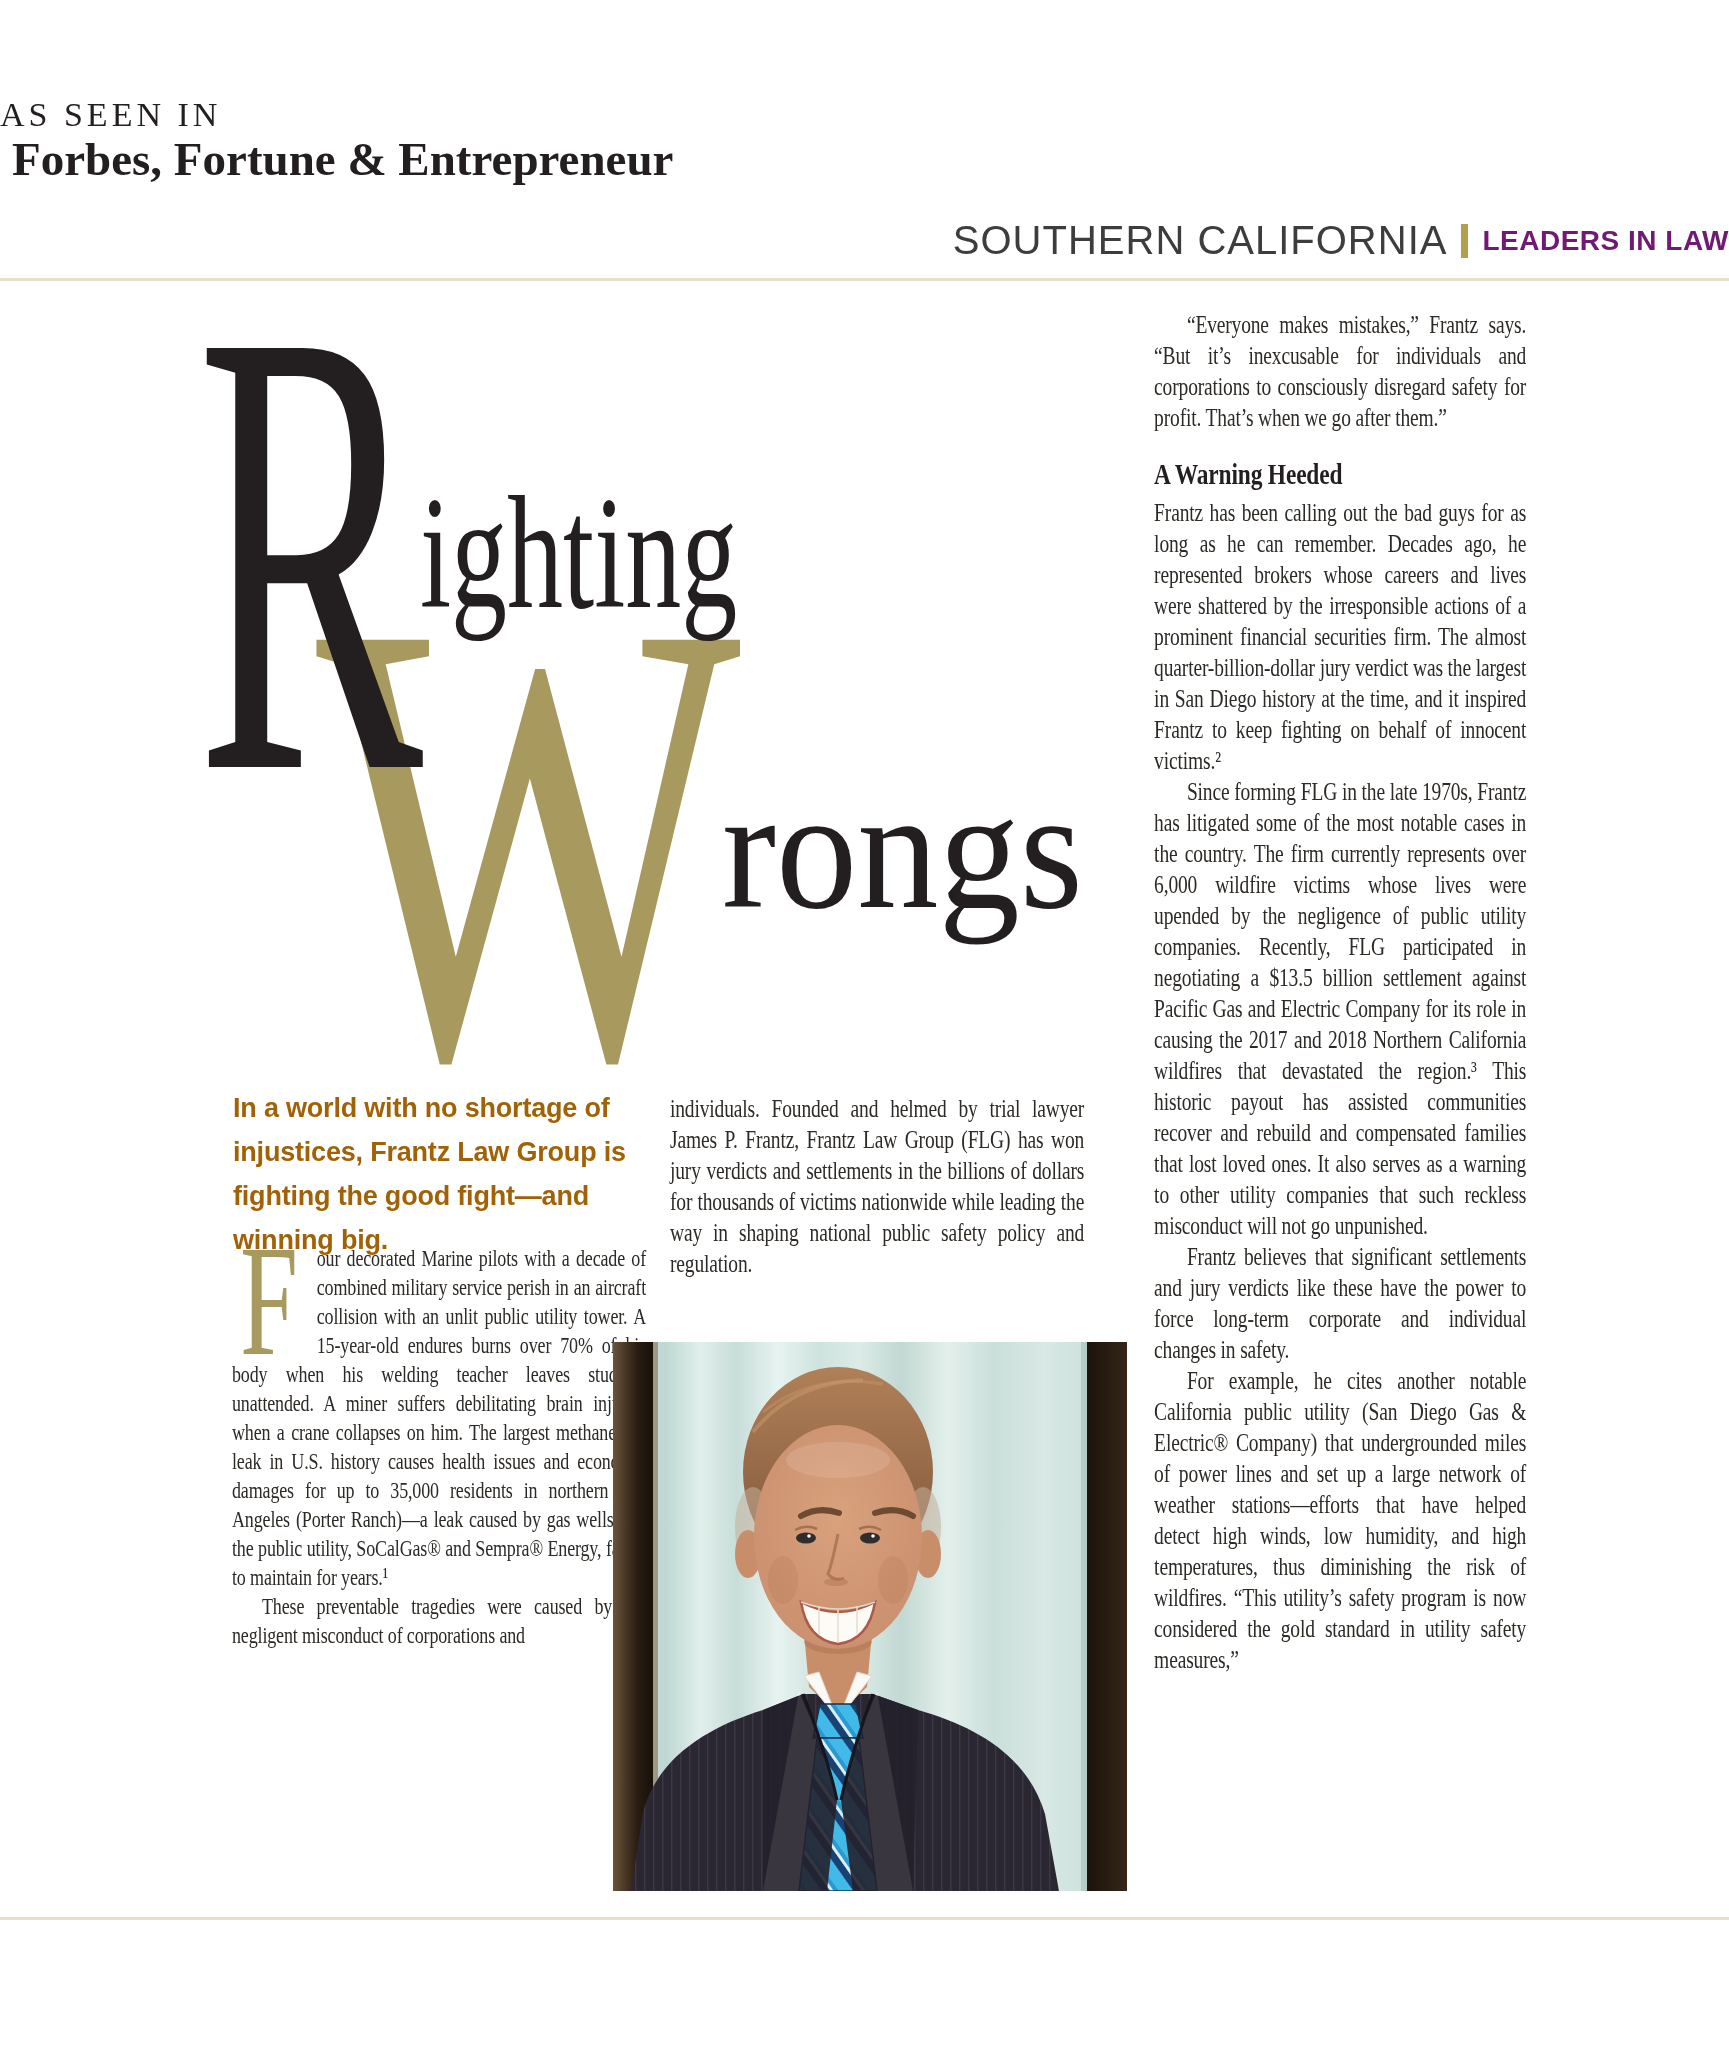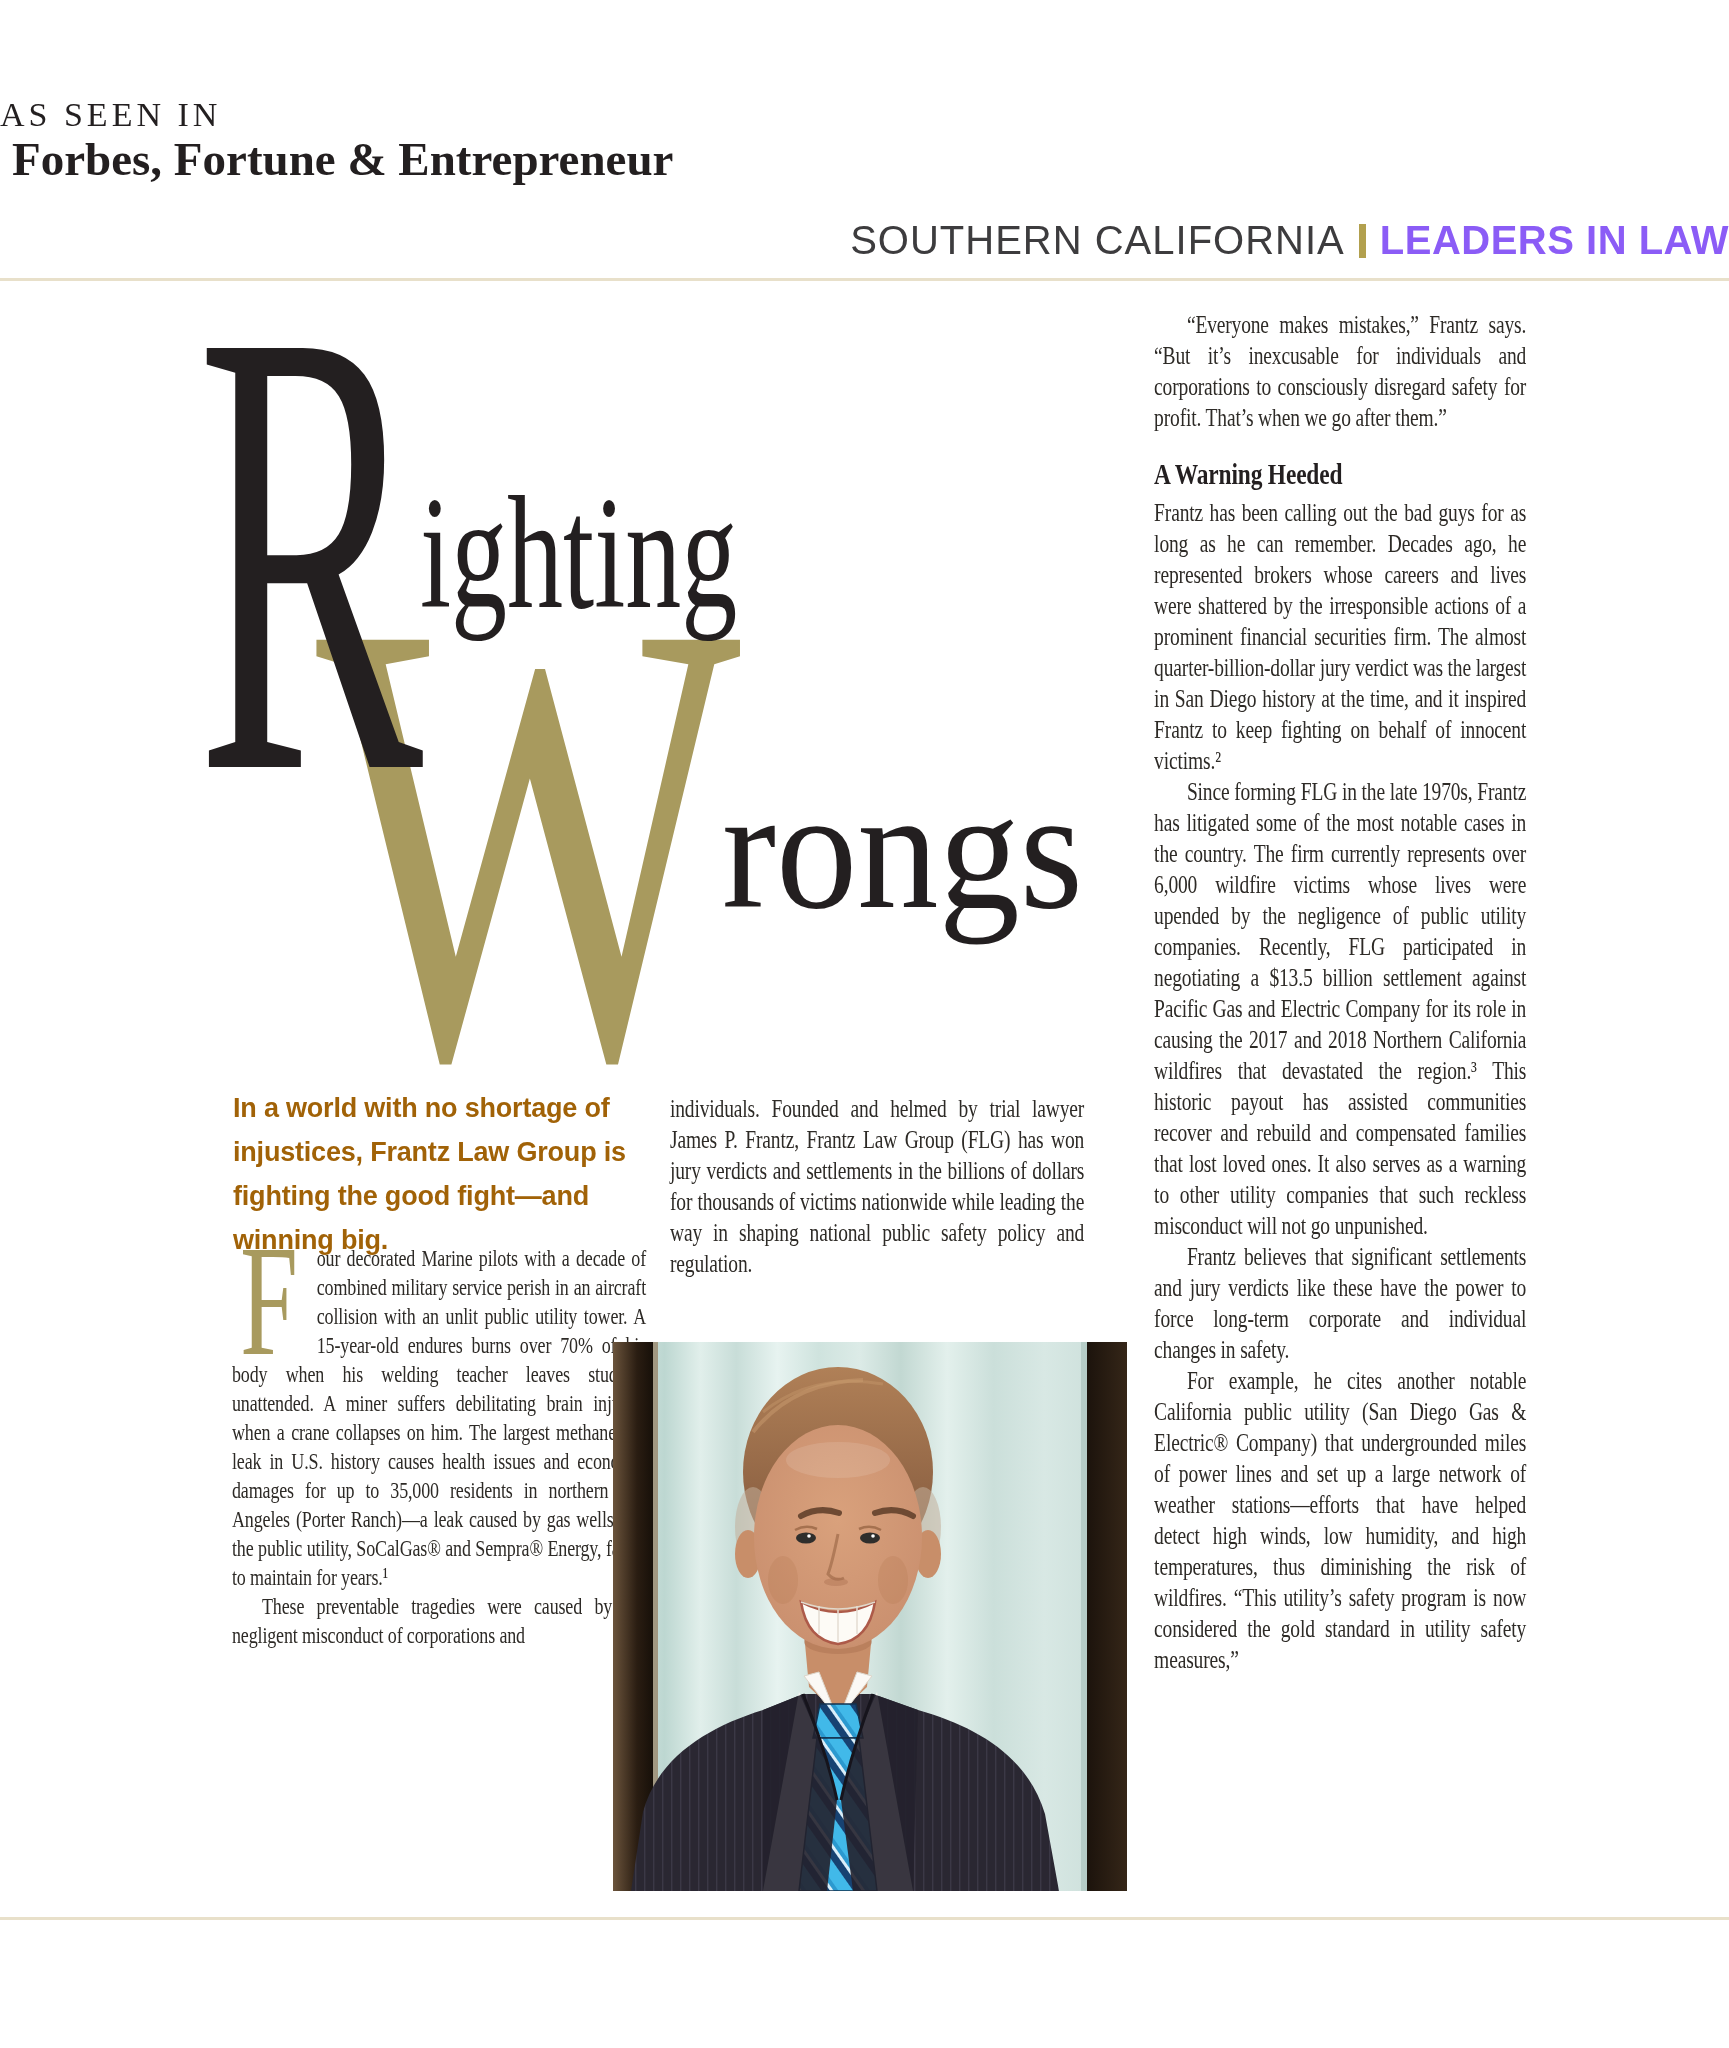--- a/index.html
+++ b/index.html
@@ -4,21 +4,21 @@
 <style>
   html,body{margin:0;padding:0;background:#ffffff;}
   .page{position:relative;width:1729px;height:2048px;background:#ffffff;overflow:hidden;
         font-family:"Liberation Serif","DejaVu Serif",serif;color:#2d2a26;}
   .as-seen{position:absolute;left:0;top:96px;width:100%;font-size:34px;letter-spacing:4px;color:#231f20;}
   .pubs{position:absolute;left:12px;top:132px;width:100%;font-size:47px;font-weight:bold;color:#231f20;}
   .strip{position:absolute;left:0;top:218px;width:100%;display:flex;justify-content:flex-end;align-items:center;
          font-family:"Liberation Sans","DejaVu Sans",sans-serif;}
   .strip .region{font-size:40px;color:#3d3c3e;letter-spacing:1px;}
   .strip .bar{width:7px;height:34px;background:#b2a04e;margin:0 14px;}
-  .strip .section{font-size:40px;font-weight:bold;color:#8b5cf6;letter-spacing:0.5px;}
+  .strip .section{font-size:28px;font-weight:bold;color:#701a75;letter-spacing:0.5px;}
   .rule{position:absolute;left:0;width:100%;height:3px;background:#e8e0ca;}
   .rule.top{top:278px;}
   .rule.bottom{top:1917px;}
 
   
   .t-letter{position:absolute;line-height:1;white-space:pre;color:#231f20;transform-origin:0 0;
             font-family:"Liberation Serif","DejaVu Serif",serif;}
   .t-r{left:197px;top:231px;font-size:640px;transform:scaleX(0.53);}
   .t-ighting{left:420px;top:473px;font-size:160px;transform:scaleX(0.70);}
   .t-w{left:316px;top:524px;font-size:634px;color:#a89a5e;transform:scaleX(0.71);}

